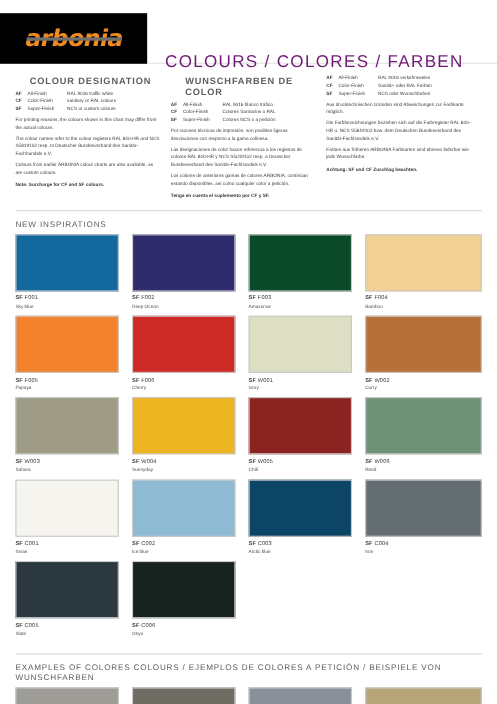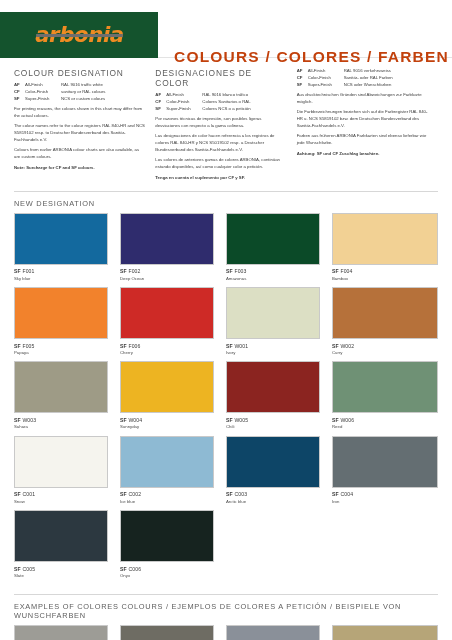--- a/index.html
+++ b/index.html
@@ -8,48 +8,48 @@
     background:#ffffff;
     font-family:"Liberation Sans","DejaVu Sans",sans-serif;
     color:#3a3a3a;
     overflow:hidden;
   }
   .page{position:relative;width:452px;height:640px;background:#fff;}
 
   
   .header{display:flex;height:46px;margin-top:12px;}
   .logo-block{
-    width:158px;background:#14532d;display:flex;align-items:center;justify-content:center;
+    width:134px;background:#000000;display:flex;align-items:center;justify-content:center;
   }
   .logo-word{
     font-family:"DejaVu Sans",sans-serif;
     font-weight:bold;font-style:italic;
     font-size:21px;letter-spacing:-0.5px;
     color:#ef8b22;
     transform:scaleX(1.02);
     position:relative;
     line-height:1;
   }
   .logo-word::after{
     content:"";position:absolute;left:1px;right:1px;top:46%;height:2.5px;background:#6e6e6e;
   }
   .title-block{
     flex:1;background:#ffffff;display:flex;align-items:center;padding-left:16px;
     border-bottom:1px solid #e3e3e3;
   }
   .title-block .ttl{
-    font-size:15.5px;letter-spacing:1.2px;color:#c2410c;font-weight:bold;margin-top:45px;
+    font-size:15.5px;letter-spacing:1.2px;color:#701a75;font-weight:normal;margin-top:45px;
   }
 
   
   .info{display:flex;padding:10px 14px 0 14px;gap:0;}
   .info-col{width:33.33%;padding-right:10px;box-sizing:border-box;}
   .info-col h3{
-    font-size:8.4px;letter-spacing:0.8px;color:#5d5d5d;font-weight:normal;
-    margin:0 0 4px 0;
+    font-size:8.4px;letter-spacing:0.8px;color:#5d5d5d;font-weight:bold;
+    margin:0 0 4px 13px;
   }
   .abbr-row{display:flex;font-size:4.3px;line-height:1.55;margin-bottom:0.5px;}
   .abbr-k{width:11px;font-weight:bold;color:#3a3a3a;flex:none;}
   .abbr-n{width:36px;color:#3a3a3a;flex:none;}
   .abbr-v{color:#3a3a3a;}
   .ptxt{font-size:4.3px;line-height:1.62;color:#3a3a3a;margin:3px 0 0 0;}
   .ptxt.note{font-weight:bold;margin-top:4px;}
 
   .rule{height:1px;background:#d7d7d7;margin:9px 14px 0 14px;}
 
@@ -107,21 +107,21 @@
         <span class="abbr-n">Super-Finish</span>
         <span class="abbr-v">NCS or custom colours</span>
       </div>
       <p class="ptxt">For printing reasons, the colours shown in this chart may differ from the actual colours.</p>
       <p class="ptxt">The colour names refer to the colour registers RAL 840-HR and NCS S5819102 resp. to Deutscher Bundesverband des Sanitär-Fachhandels e.V.</p>
       <p class="ptxt">Colours from earlier ARBONIA colour charts are also available, as are custom colours.</p>
       <p class="ptxt note">Note: Surcharge for CF and SF colours.</p>
     </div>
 
     <div class="info-col">
-      <h3>DESIGNACIONES DE COLOR</h3>
+      <h3>WUNSCHFARBEN DE COLOR</h3>
       <div class="abbr-row">
         <span class="abbr-k">AF</span>
         <span class="abbr-n">All-Finish</span>
         <span class="abbr-v">RAL 9016 blanco tráfico</span>
       </div>
       <div class="abbr-row">
         <span class="abbr-k">CF</span>
         <span class="abbr-n">Color-Finish</span>
         <span class="abbr-v">Colores Sanitarios o RAL</span>
       </div>
@@ -155,21 +155,21 @@
       <p class="ptxt">Aus drucktechnischen Gründen sind Abweichungen zur Farbkarte möglich.</p>
       <p class="ptxt">Die Farbbezeichnungen beziehen sich auf die Farbregister RAL 840-HR u. NCS S5819102 bzw. dem Deutschen Bundesverband des Sanitär-Fachhandels e.V.</p>
       <p class="ptxt">Farben aus früheren ARBONIA Farbkarten sind ebenso lieferbar wie jede Wunschfarbe.</p>
       <p class="ptxt note">Achtung: SF und CF Zuschlag beachten.</p>
     </div>
 
   </div>
 
   <div class="rule"></div>
 
-  <div class="sec-title">NEW DESIGNATION</div>
+  <div class="sec-title">NEW INSPIRATIONS</div>
   <div class="grid" id="grid-new">
       <div class="cell">
         <div class="sw" style="background: rgb(19, 105, 158);"></div>
         <div class="code"><b>SF</b> F001</div>
         <div class="nm">Sky blue</div>
       </div>
       <div class="cell">
         <div class="sw" style="background: rgb(47, 44, 109);"></div>
         <div class="code"><b>SF</b> F002</div>
         <div class="nm">Deep Ocean</div>

